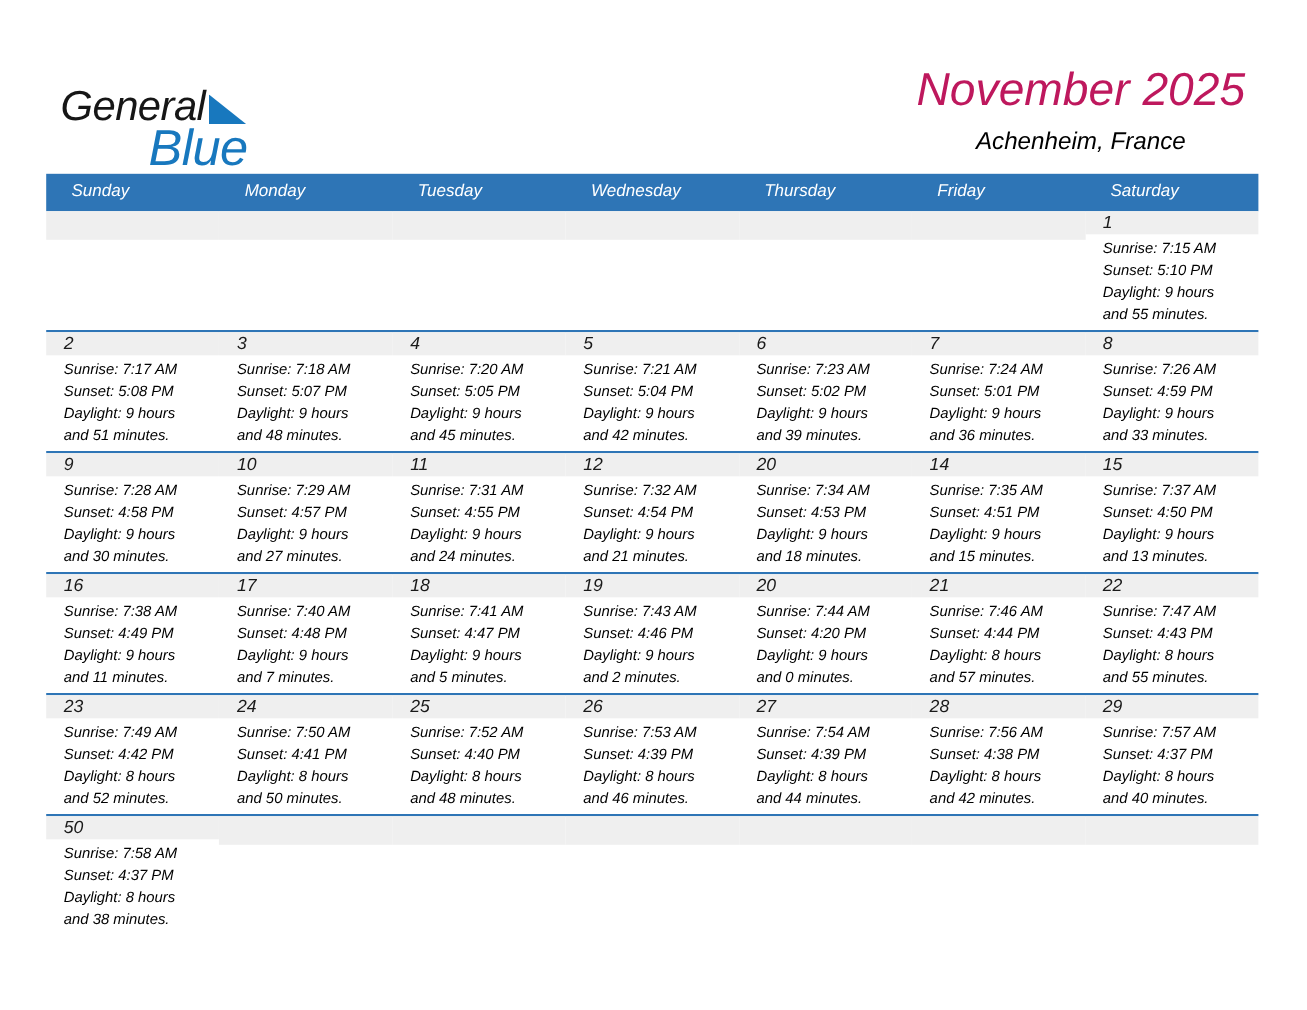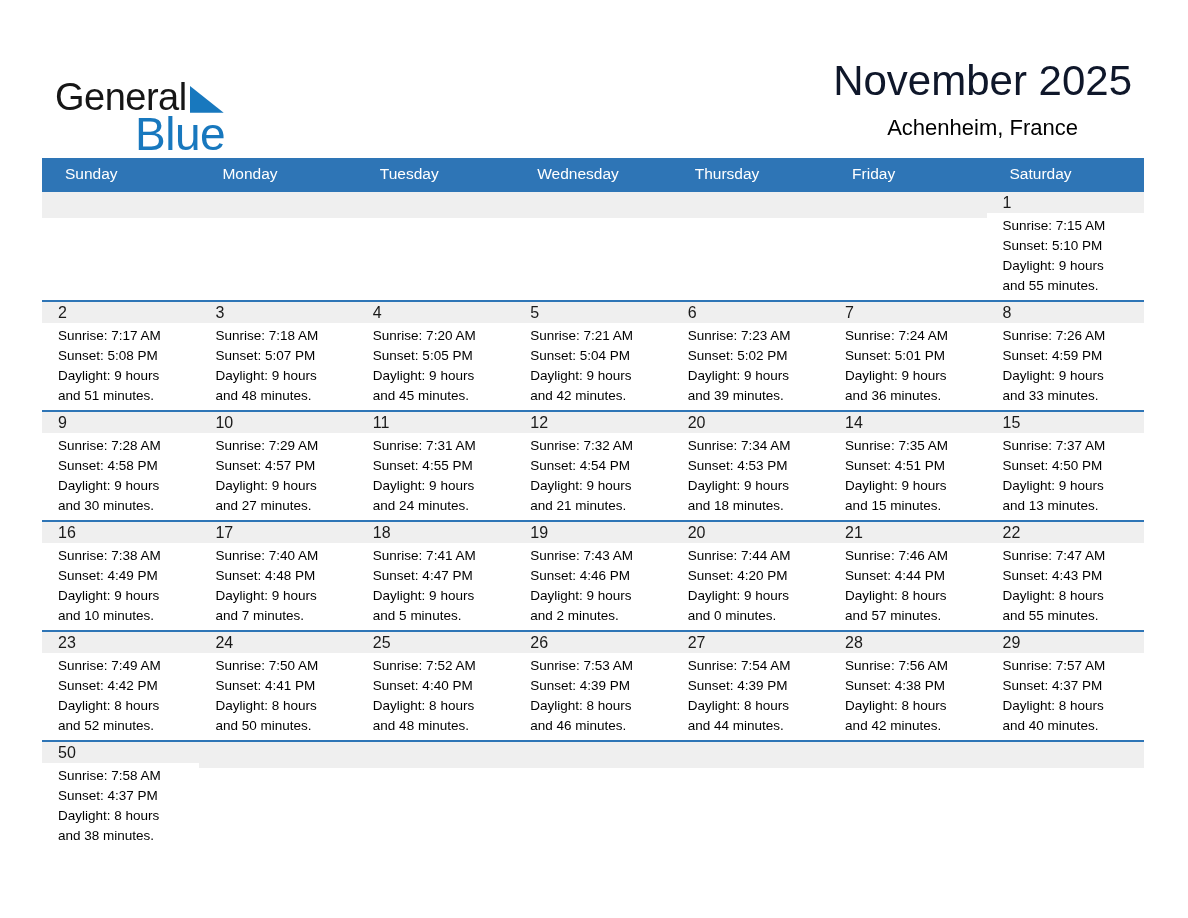--- a/index.html
+++ b/index.html
@@ -8,20 +8,21 @@
     background: #ffffff;
     font-family: "Liberation Sans", sans-serif;
     color: #000;
   }
   .page {
     position: relative;
     width: 1188px;
     height: 918px;
     background: #ffffff;
     overflow: hidden;
+    font-style: italic;
   }
   
   .logo {
     position: absolute;
     left: 55px;
     top: 76px;
   }
   .logo-row {
     display: flex;
     align-items: flex-end;
@@ -52,21 +53,21 @@
   
   .titles {
     position: absolute;
     right: 56px;
     top: 58px;
     text-align: right;
   }
   .month-title {
     font-size: 42px;
     line-height: 1.1;
-    color: #0f172a;
+    color: #be185d;
   }
   .location {
     font-size: 22px;
     margin-top: 11px;
     color: #000;
     text-align: center;
   }
   
   .cal {
     position: absolute;
@@ -312,21 +313,21 @@
             </div>
           </div>
         </div>
         <div class="week-row">
           <div class="cell">
             <div class="daynum">16</div>
             <div class="cellbody">
               <div>Sunrise: 7:38 AM</div>
               <div>Sunset: 4:49 PM</div>
               <div>Daylight: 9 hours</div>
-              <div>and 10 minutes.</div>
+              <div>and 11 minutes.</div>
             </div>
           </div>
           <div class="cell">
             <div class="daynum">17</div>
             <div class="cellbody">
               <div>Sunrise: 7:40 AM</div>
               <div>Sunset: 4:48 PM</div>
               <div>Daylight: 9 hours</div>
               <div>and 7 minutes.</div>
             </div>

